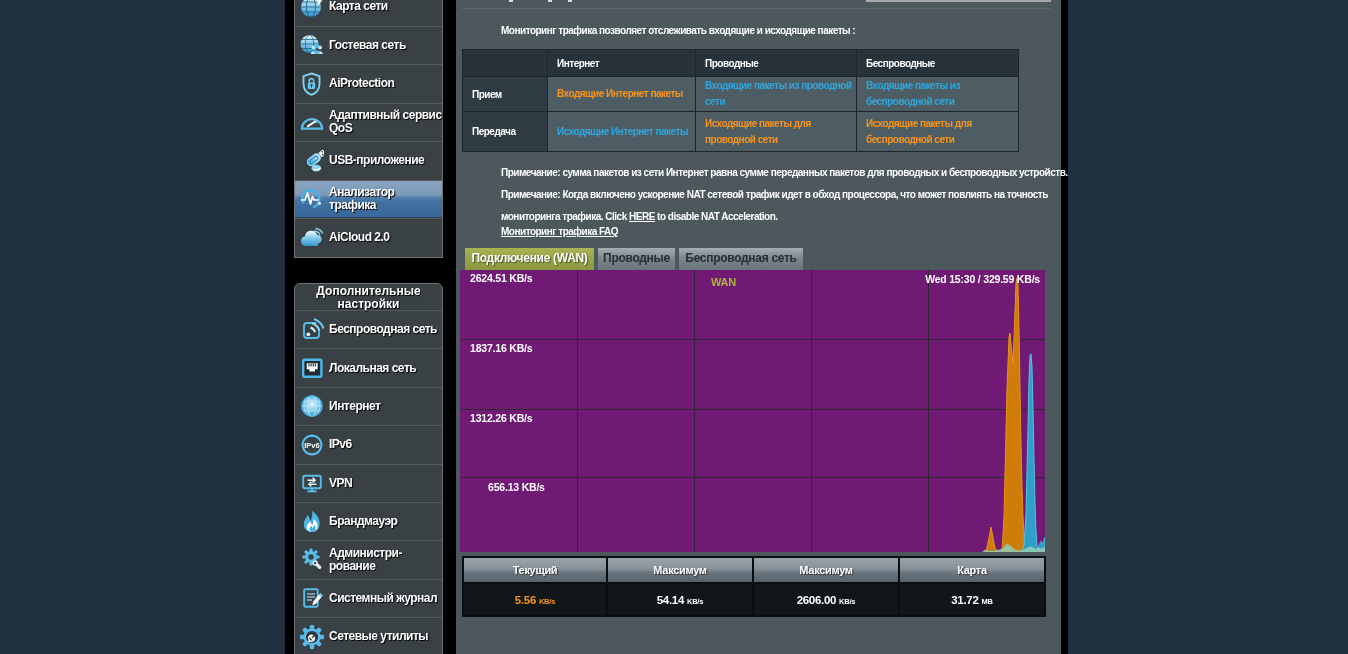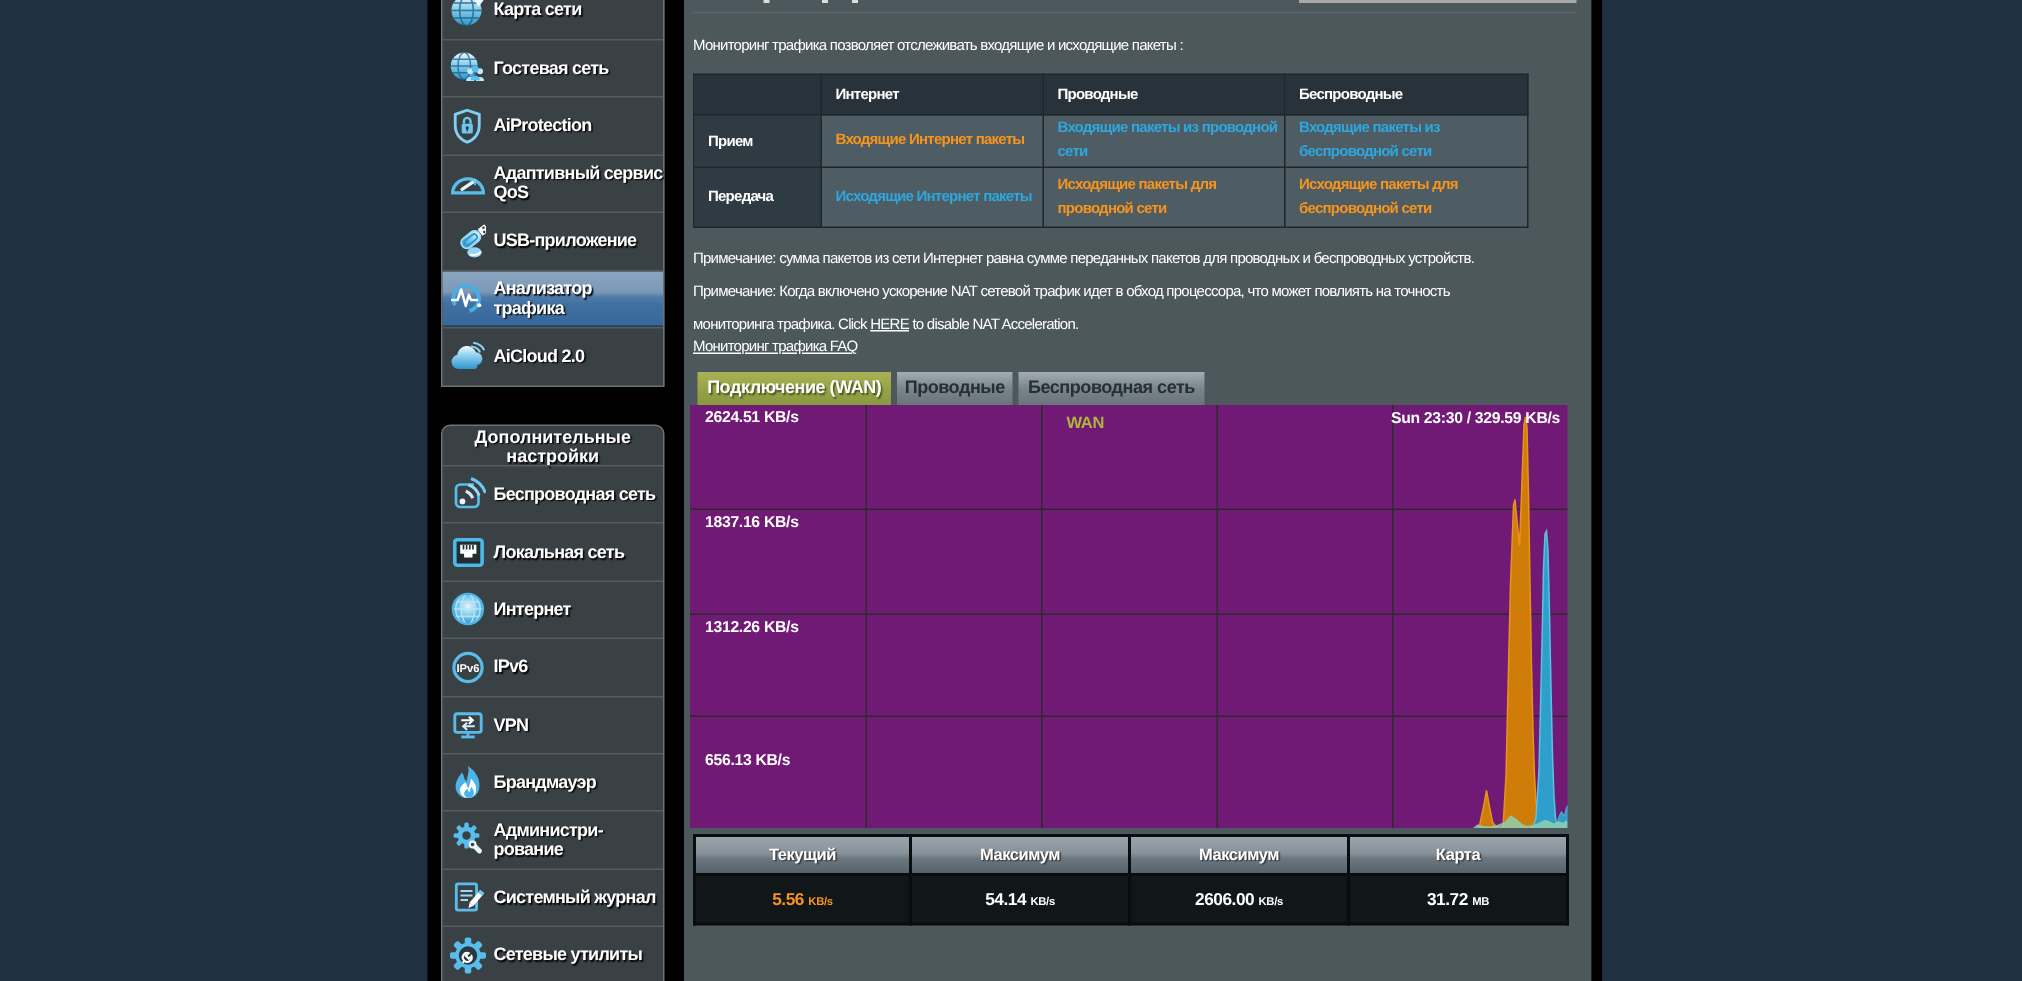--- a/index.html
+++ b/index.html
@@ -13,21 +13,21 @@
 .mi:first-child { border-top:none; }
 .mi .ic { width:24px; height:26px; margin-left:5px; flex:0 0 auto; }
 .mi .tx { margin-left:5px; color:#fff; font-weight:bold; font-size:12px; letter-spacing:-0.5px; line-height:13px; text-shadow:1px 1px 1px #000; white-space:nowrap; }
 .mi.sel { background:linear-gradient(180deg,#8aa5c0 0%,#7b99b8 38%,#4d7aa8 48%,#406fa0 62%,#38689a 100%); border-bottom:1px solid #24405c; }
 #menu2 { border-radius:6px 6px 2px 2px; }
 #menu2 .hd { height:26px; color:#fff; font-weight:bold; font-size:12px; line-height:13px; text-align:center; padding-top:1px; text-shadow:1px 1px 1px #000; }
 #menu2 .mi { height:38.4px; }
 
 #panel { left:456px; top:0; width:605px; height:654px; background:#4D585D; }
 #blackstrip { left:1061px; top:0; width:7px; height:654px; background:#000; }
-.wtx { color:#fff; font-weight:normal; font-size:10px; letter-spacing:-0.5px; }
+.wtx { color:#fff; font-weight:bold; font-size:10px; letter-spacing:-0.5px;margin-left:39px; }
 
 #tbl1 { left:462px; top:49px; border-collapse:collapse; table-layout:fixed; }
 #tbl1 td { border:1px solid #1f262b; padding-left:9px; font-weight:bold; font-size:10px; letter-spacing:-0.5px; color:#fff; vertical-align:middle; }
 #tbl1 .hrow td { background:#27323a; height:27px; }
 #tbl1 .lbl { background:#2f3b43; }
 #tbl1 .dat { background:#4e5d64; line-height:16px; white-space:nowrap; }
 .org, #tbl1 td.org, #tbl2 td.org { color:#f7941d; }
 .blu, #tbl1 td.blu, #tbl2 td.blu { color:#2fa6dd; }
 
 .tab { top:248px; height:22px; font-weight:bold; font-size:12px; letter-spacing:-0.3px; text-align:center; line-height:21px; color:#21272e; }
@@ -339,23 +339,23 @@
 
   <path d="M564,283 L566,276 L568,245 L570,160 L571,110 L572,87 L573,85 L574,98 L575,140 L576,190 L577,235 L578,262 L579,276 L580,283 Z" fill="#2e9fcb" stroke="#5fc0e0" stroke-width="1"></path>
   <path d="M579,283 L581,276 L583,272 L585,275 L586,270 L587,268 L587,283 Z" fill="#2e9fcb" stroke="#5fc0e0" stroke-width="0.5"></path>
 
   <path d="M524,283 L527,280.5 L530,281.5 L535,282 L540,281 L545,279 L549,274.5 L553,277 L557,280.5 L560,281.5 L564,281 L567,280 L570,278.5 L572,277.5 L575,278.5 L578,280 L581,278.5 L584,279.5 L586,278 L587,279 L587,283 Z" fill="#8fd0b0" opacity="0.85"></path>
 </g>
 </svg>
 <div class="cl" style="left:10px;top:2px;">2624.51 KB/s</div>
 <div class="cl" style="left:10px;top:72px;">1837.16 KB/s</div>
 <div class="cl" style="left:10px;top:142px;">1312.26 KB/s</div>
-<div class="cl" style="left:10px;top:210.5px;margin-top:20px;">656.13 KB/s</div>
+<div class="cl" style="left:28px;top:210.5px;">656.13 KB/s</div>
 <div class="cl" style="left:251px;top:6px;color:#aeb53c;font-size:11px;">WAN</div>
-<div class="cl" style="right:5px;top:3px;">Sun 23:30 / 329.59 KB/s</div>
+<div class="cl" style="right:5px;top:3px;">Wed 15:30 / 329.59 KB/s</div>
 </div>
 
 <table class="abs" id="tbl2">
   <colgroup>
       <col style="width:144px">
       <col style="width:146px">
       <col style="width:146px">
       <col style="width:146px">
     </colgroup>
   <tbody>

